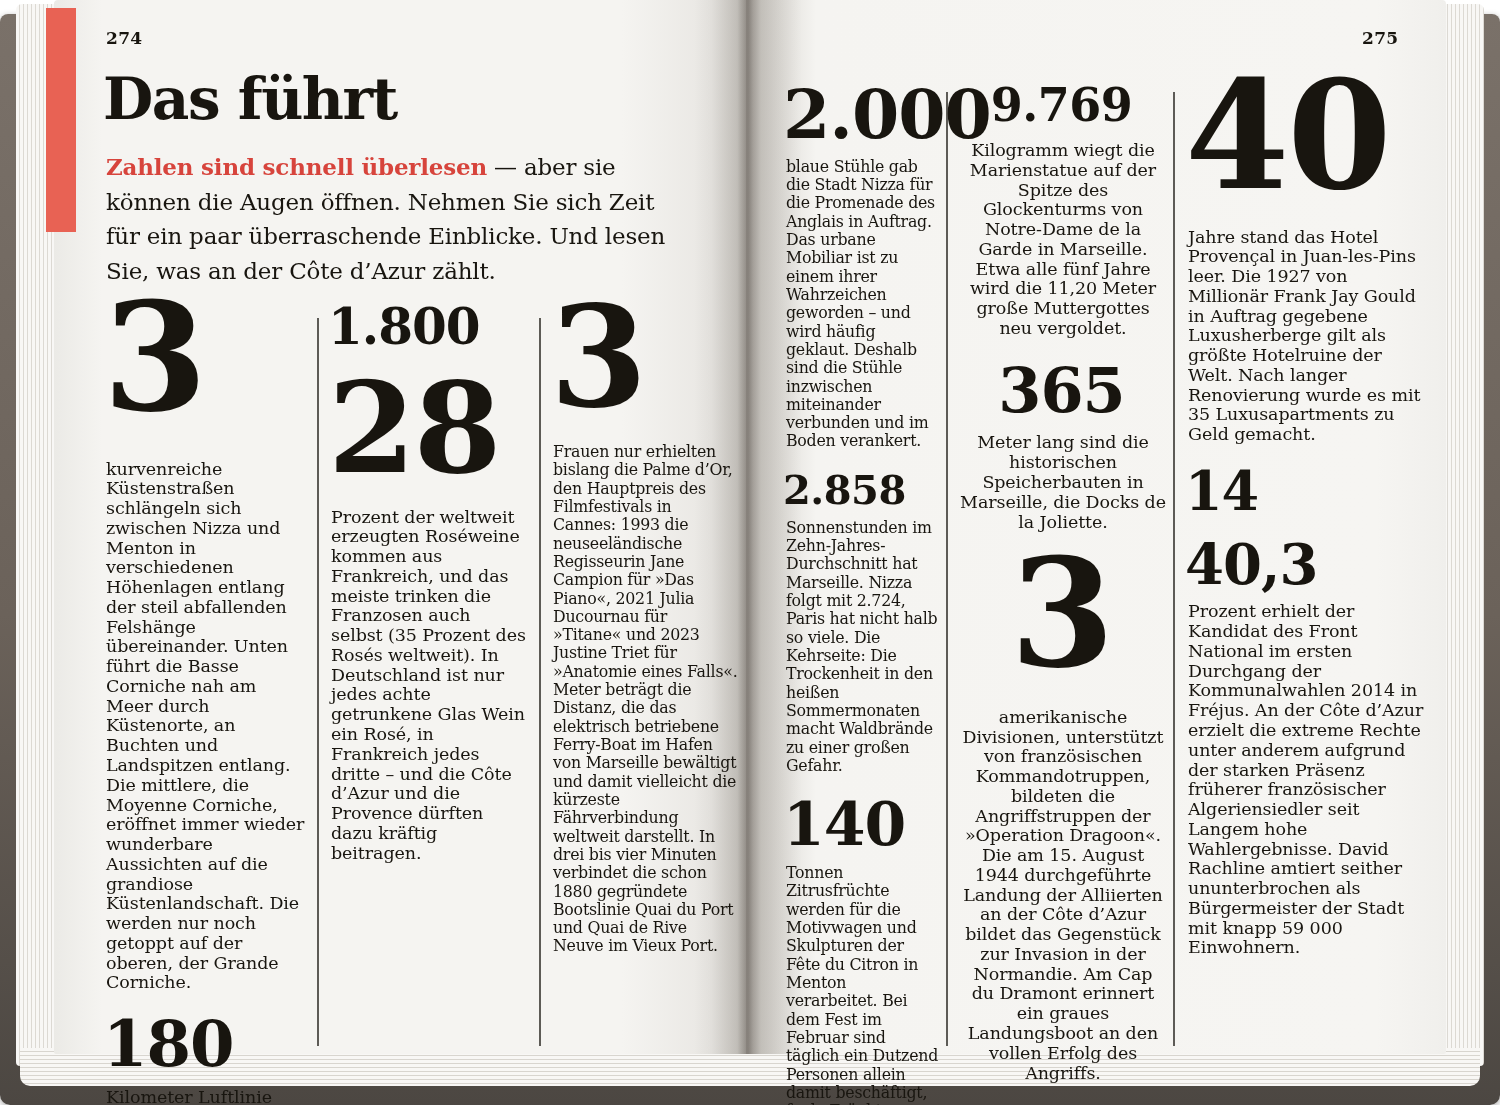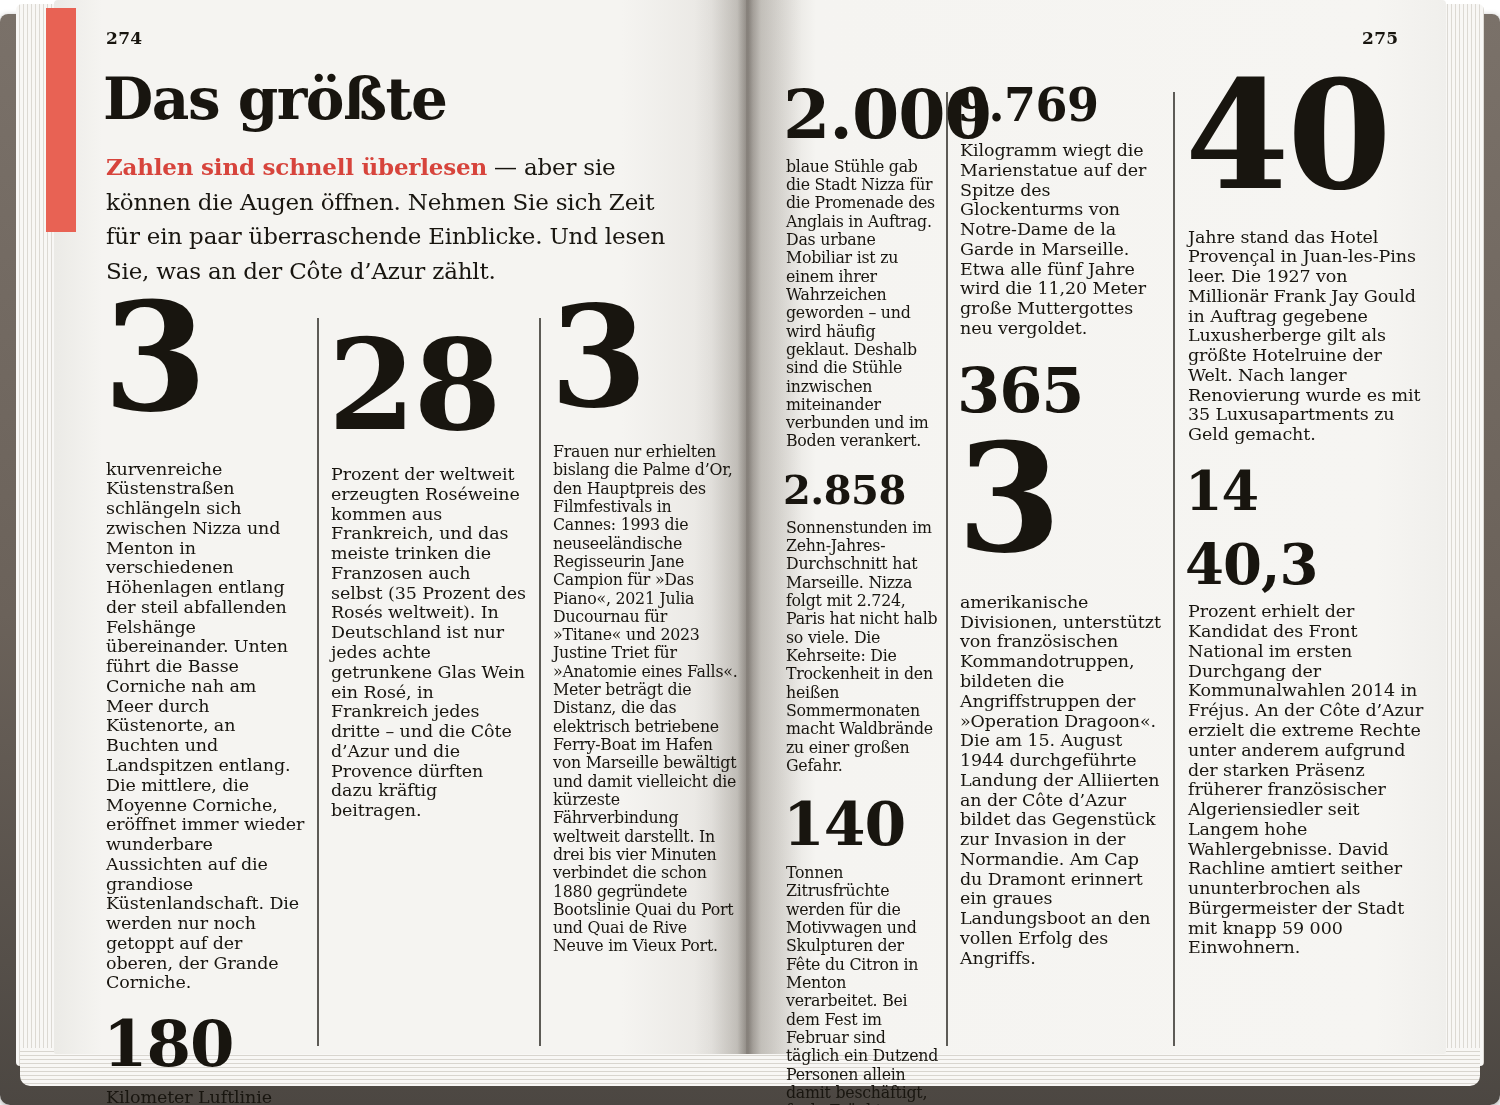--- a/index.html
+++ b/index.html
@@ -64,40 +64,41 @@
   <div class="edges-right"></div>
   <div class="edges-bottom"></div>
 
   <div class="page page-left"></div>
   <div class="page page-right"></div>
 
   <div class="accent-bar"></div>
 
   <div class="abs page-num" style="left:106px; top:28px;">274</div>
 
-  <h1 class="abs title" style="left:103px; top:70px;">Das größte</h1>
+  <h1 class="abs title" style="left:103px; top:70px;">Das führt</h1>
 
   <p class="abs intro" style="left:106px; top:150px;"><span class="hl">Zahlen sind schnell überlesen</span><span> — aber sie können die Augen öffnen. Nehmen Sie sich Zeit für ein paar überraschende Einblicke. Und lesen Sie, was an der Côte d’Azur zählt.</span></p>
 
   <div class="vline" style="left:317px; top:318px; height:728px;"></div>
   <div class="vline" style="left:539px; top:318px; height:728px;"></div>
 
   <div class="col" style="left:106px; top:294px; width:200px;">
     <div class="fact">
       <div class="num" style="font-size:150px; margin-bottom:38px;">3</div>
       <p class="fact-text">kurvenreiche Küstenstraßen schlängeln sich zwischen Nizza und Menton in verschiedenen Höhenlagen entlang der steil abfallenden Felshänge übereinander. Unten führt die Basse Corniche nah am Meer durch Küstenorte, an Buchten und Landspitzen entlang. Die mittlere, die Moyenne Corniche, eröffnet immer wieder wunderbare Aussichten auf die grandiose Küstenlandschaft. Die werden nur noch getoppt auf der oberen, der Grande Corniche.</p>
     </div>
     <div class="fact">
       <div class="num" style="font-size:64px; margin-top:24px; margin-bottom:16px; letter-spacing:-1px;">180</div>
       <p class="fact-text">Kilometer Luftlinie sind es von Cassis bis zur italienischen Grenze.</p>
     </div>
   </div>
 
   <div class="col" style="left:331px; top:306px; width:196px;">
     <div class="fact">
+      <div class="num" style="font-size:50px; margin-bottom:18px; letter-spacing:-1px;">1.800</div>
     </div>
     <div class="fact">
       <div class="num" style="font-size:126px; margin-top:26px; margin-bottom:26px;">28</div>
       <p class="fact-text">Prozent der weltweit erzeugten Roséweine kommen aus Frankreich, und das meiste trinken die Franzosen auch selbst (35 Prozent des Rosés weltweit). In Deutschland ist nur jedes achte getrunkene Glas Wein ein Rosé, in Frankreich jedes dritte – und die Côte d’Azur und die Provence dürften dazu kräftig beitragen.</p>
     </div>
   </div>
 
   <div class="col cond" style="left:553px; top:298px; width:186px;">
     <div class="fact">
       <div class="num" style="font-size:140px; margin-bottom:26px;">3</div>
@@ -121,27 +122,28 @@
     <div class="fact">
       <div class="num" style="font-size:40px; margin-top:22px; margin-bottom:12px; letter-spacing:-0.5px;">2.858</div>
       <p class="fact-text">Sonnenstunden im Zehn-Jahres-Durchschnitt hat Marseille. Nizza folgt mit 2.724, Paris hat nicht halb so viele. Die Kehrseite: Die Trockenheit in den heißen Sommermonaten macht Waldbrände zu einer großen Gefahr.</p>
     </div>
     <div class="fact">
       <div class="num" style="font-size:60px; margin-top:24px; margin-bottom:14px; letter-spacing:-1px;">140</div>
       <p class="fact-text">Tonnen Zitrusfrüchte werden für die Motivwagen und Skulpturen der Fête du Citron in Menton verarbeitet. Bei dem Fest im Februar sind täglich ein Dutzend Personen allein damit beschäftigt, faule Früchte wieder auszutauschen – das macht weitere zehn Tonnen Orangen und Zitronen.</p>
     </div>
   </div>
 
-  <div class="col" style="left:960px; top:86px; width:206px;">
+  <div class="col" style="left:960px; top:86px; width:206px;text-align:center;">
     <div class="fact">
       <div class="num" style="font-size:46px; margin-bottom:16px; letter-spacing:-0.5px;">9.769</div>
       <p class="fact-text">Kilogramm wiegt die Marienstatue auf der Spitze des Glockenturms von Notre-Dame de la Garde in Marseille. Etwa alle fünf Jahre wird die 11,20 Meter große Muttergottes neu vergoldet.</p>
     </div>
     <div class="fact">
       <div class="num" style="font-size:62px; margin-top:26px; margin-bottom:16px; letter-spacing:-1px;">365</div>
+      <p class="fact-text">Meter lang sind die historischen Speicherbauten in Marseille, die Docks de la Joliette.</p>
     </div>
     <div class="fact">
       <div class="num" style="font-size:150px; margin-top:18px; margin-bottom:30px;">3</div>
       <p class="fact-text">amerikanische Divisionen, unterstützt von französischen Kommandotruppen, bildeten die Angriffstruppen der »Operation Dragoon«. Die am 15. August 1944 durchgeführte Landung der Alliierten an der Côte d’Azur bildet das Gegenstück zur Invasion in der Normandie. Am Cap du Dramont erinnert ein graues Landungsboot an den vollen Erfolg des Angriffs.</p>
     </div>
   </div>
 
   <div class="col" style="left:1188px; top:72px; width:238px;">
     <div class="fact">
       <div class="num" style="font-size:150px; margin-bottom:28px;">40</div>

